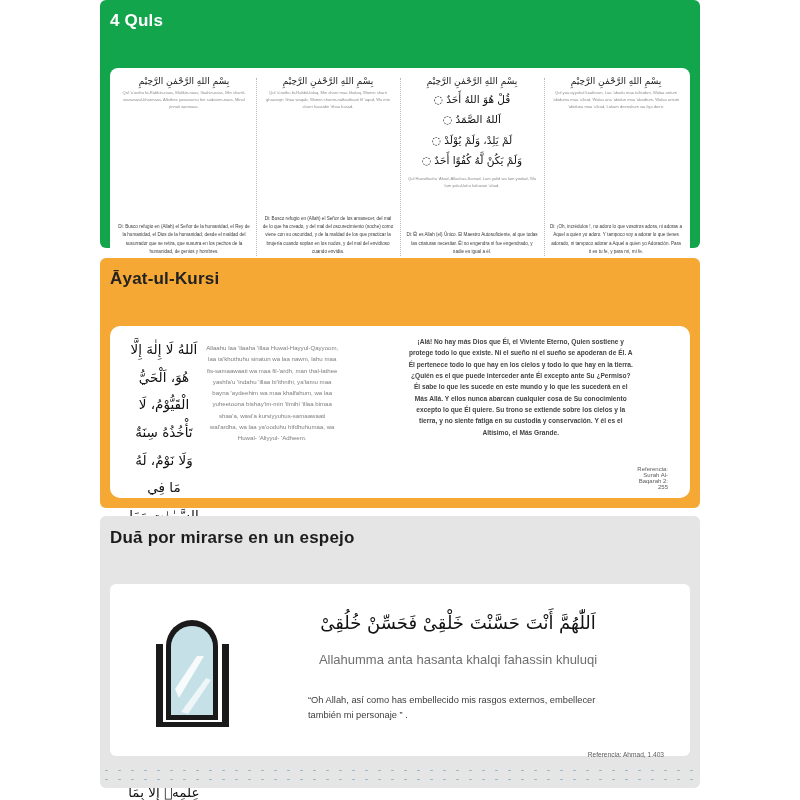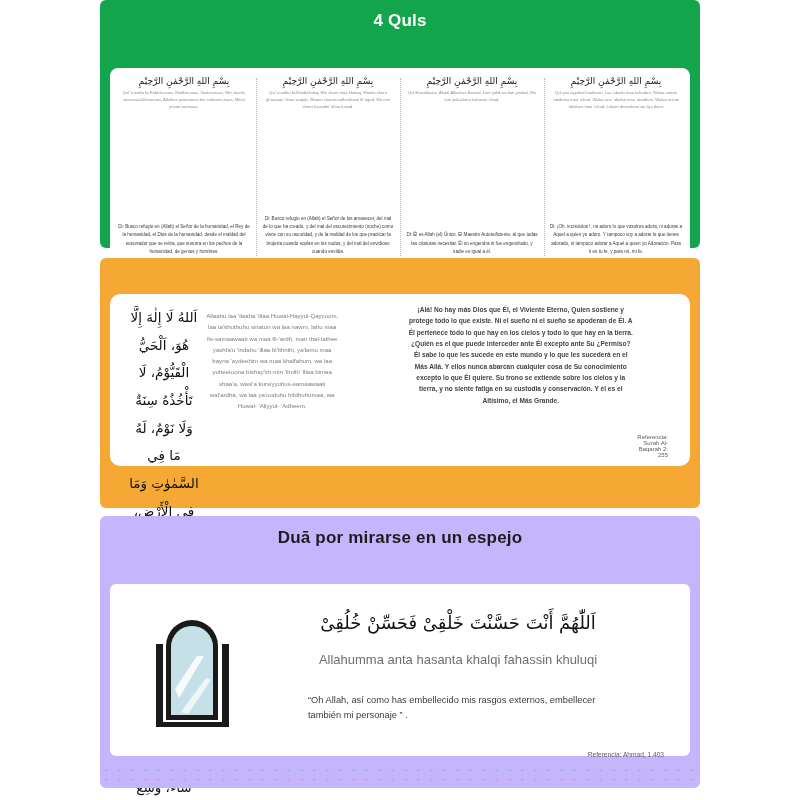--- a/index.html
+++ b/index.html
@@ -11,21 +11,21 @@
   }
   .page { position: relative; width: 800px; height: 800px; background:#fff; }
 
   
   .card {
     position: relative;
     margin: 0 100px;
     border-radius: 6px;
   }
   .card-title {
-    text-align: center;
+    text-align: left;
     font-weight: bold;
     letter-spacing: .2px;
   }
   .card-inner {
     background: #ffffff;
     border-radius: 10px;
     position: relative;
     margin-top: 28px;
   }
 
@@ -149,21 +149,21 @@
   .kursi-ref {
     margin-top: auto;
     text-align: right;
     font-size: 6px;
     color: #5d5d5d;
     padding-right: 4px;
   }
 
   
   #mirror {
-    background: #c4b5fd;
+    background: #e5e5e5;
     height: 272px;
     margin-top: 8px;
     padding: 8px 10px 22px 10px;
     position: relative;
   }
   #mirror .card-title {
     color: #1d1d1d;
     font-size: 17px;
     line-height: 27px;
     padding-bottom: 5px;
@@ -251,34 +251,39 @@
       </div>
 
       <div class="qul-col">
         <div class="bismillah">بِسْمِ اللهِ الرَّحْمٰنِ الرَّحِيْمِ</div>
         <div class="qul-translit">Qul 'a'oothu bi-Rabbil-falaq, Min sharri maa khalaq, Wamin sharri ghaasiqin 'ithaa waqab, Wamin sharrin-naffaathaati fil 'uqad, Wa min sharri haasidin 'ithaa hasad.</div>
         <div class="qul-spanish">Di: Busco refugio en (Allah) el Señor de los amanecer, del mal de lo que ha creado, y del mal del oscurecimiento (noche) como viene con su oscuridad, y de la maldad de los que practicar la brujería cuando soplan en los nudos, y del mal del envidioso cuando envidia.</div>
       </div>
 
       <div class="qul-col">
         <div class="bismillah">بِسْمِ اللهِ الرَّحْمٰنِ الرَّحِيْمِ</div>
+        <div class="qul-arabic" style="white-space: pre-line;">قُلْ هُوَ اللهُ أَحَدٌ ◌
+اَللهُ الصَّمَدُ ◌
+لَمْ يَلِدْ، وَلَمْ يُوْلَدْ ◌
+وَلَمْ يَكُنْ لَّهُ كُفُوًا أَحَدٌ ◌</div>
         <div class="qul-translit">Qul Huwallaahu 'Ahad, Allaahus-Samad, Lam yalid wa lam yoolad, Wa lam yakul-lahu kufuwan 'ahad.</div>
         <div class="qul-spanish">Di: Él es Allah (el) Único. El Maestro Autosuficiente, al que todas las criaturas necesitar. Él no engendra ni fue engendrado, y nadie es igual a él.</div>
       </div>
 
       <div class="qul-col">
         <div class="bismillah">بِسْمِ اللهِ الرَّحْمٰنِ الرَّحِيْمِ</div>
         <div class="qul-translit">Qul yaa ayyuhal kaafiroun, Laa 'abudu maa ta'budun, Walaa antum 'abiduma maa 'a'bud, Walaa ana 'abidun maa 'abadtum, Walaa antum 'abiduna maa 'a'bud, Lakum deenukum wa liya deen.</div>
         <div class="qul-spanish">Di: ¡Oh, incrédulos !, no adoro lo que vosotros adora, ni adoras a Aquel a quien yo adoro. Y tampoco voy a adorar lo que tienes adorado, ni tampoco adorar a Aquel a quien yo Adoración. Para ti es tu fe, y para mí, mi fe.</div>
       </div>
 
     </div>
   </section>
 
   <section class="card" id="kursi">
+    <div class="card-title">Āyat-ul-Kursi</div>
     <div class="card-inner">
       <div class="kursi-arabic" style="white-space: pre-line;">اَللهُ لَا إِلٰهَ إِلَّا هُوَ، اَلْحَيُّ الْقَيُّوْمُ، لَا تَأْخُذُهُ سِنَةٌ وَلَا نَوْمٌ، لَهُ مَا فِي السَّمٰوٰتِ وَمَا فِي الْأَرْضِ، مَنْ ذَا الَّذِيْ يَشْفَعُ
 عِنْدَهُ إِلَّا بِإِذْنِهٖ،  يَعْلَمُ مَا بَيْنَ أَيْدِيْهِمْ وَمَا خَلْفَهُمْ، وَلَا يُحِيْطُوْنَ بِشَيْءٍ مِنْ عِلْمِهٖ إِلَّا بِمَا شَاءَ، وَسِعَ كُرْسِيُّهُ
 السَّمٰوٰتِ وَالْأَرْضَ، وَلَا يَئُوْدُهُ حِفْظُهُمَا، وَهُوَ الْعَلِيُّ الْعَظِيْمُ</div>
       <div class="kursi-translit">Allaahu laa 'ilaaha 'illaa Huwal-Hayyul-Qayyoom, laa ta'khuthuhu sinatun wa laa nawm, lahu maa fis-samaawaati wa maa fil-'ardh, man thal-lathee yashfa'u 'indahu 'illaa bi'ithnihi, ya'lamu maa bayna 'aydeehim wa maa khalfahum, wa laa yuheetoona bishay'im-min 'ilmihi 'illaa bimaa shaa'a, wasi'a kursiyyuhus-samaawaati wal'ardha, wa laa ya'ooduhu hifdhuhumaa, wa Huwal- 'Aliyyul- 'Adheem.</div>
       <div class="dotted-sep"></div>
       <div class="kursi-spanish">¡Alá! No hay más Dios que Él, el Viviente Eterno, Quien sostiene y protege todo lo que existe. Ni el sueño ni el sueño se apoderan de Él. A Él pertenece todo lo que hay en los cielos y todo lo que hay en la tierra. ¿Quién es el que puede interceder ante Él excepto ante Su ¿Permiso? Él sabe lo que les sucede en este mundo y lo que les sucederá en el Más Allá. Y ellos nunca abarcan cualquier cosa de Su conocimiento excepto lo que Él quiere. Su trono se extiende sobre los cielos y la tierra, y no siente fatiga en su custodia y conservación. Y él es el Altísimo, el Más Grande.</div>
       <div class="kursi-ref">Referencia: Surah Al-Baqarah 2: 255</div>
     </div>
   </section>

